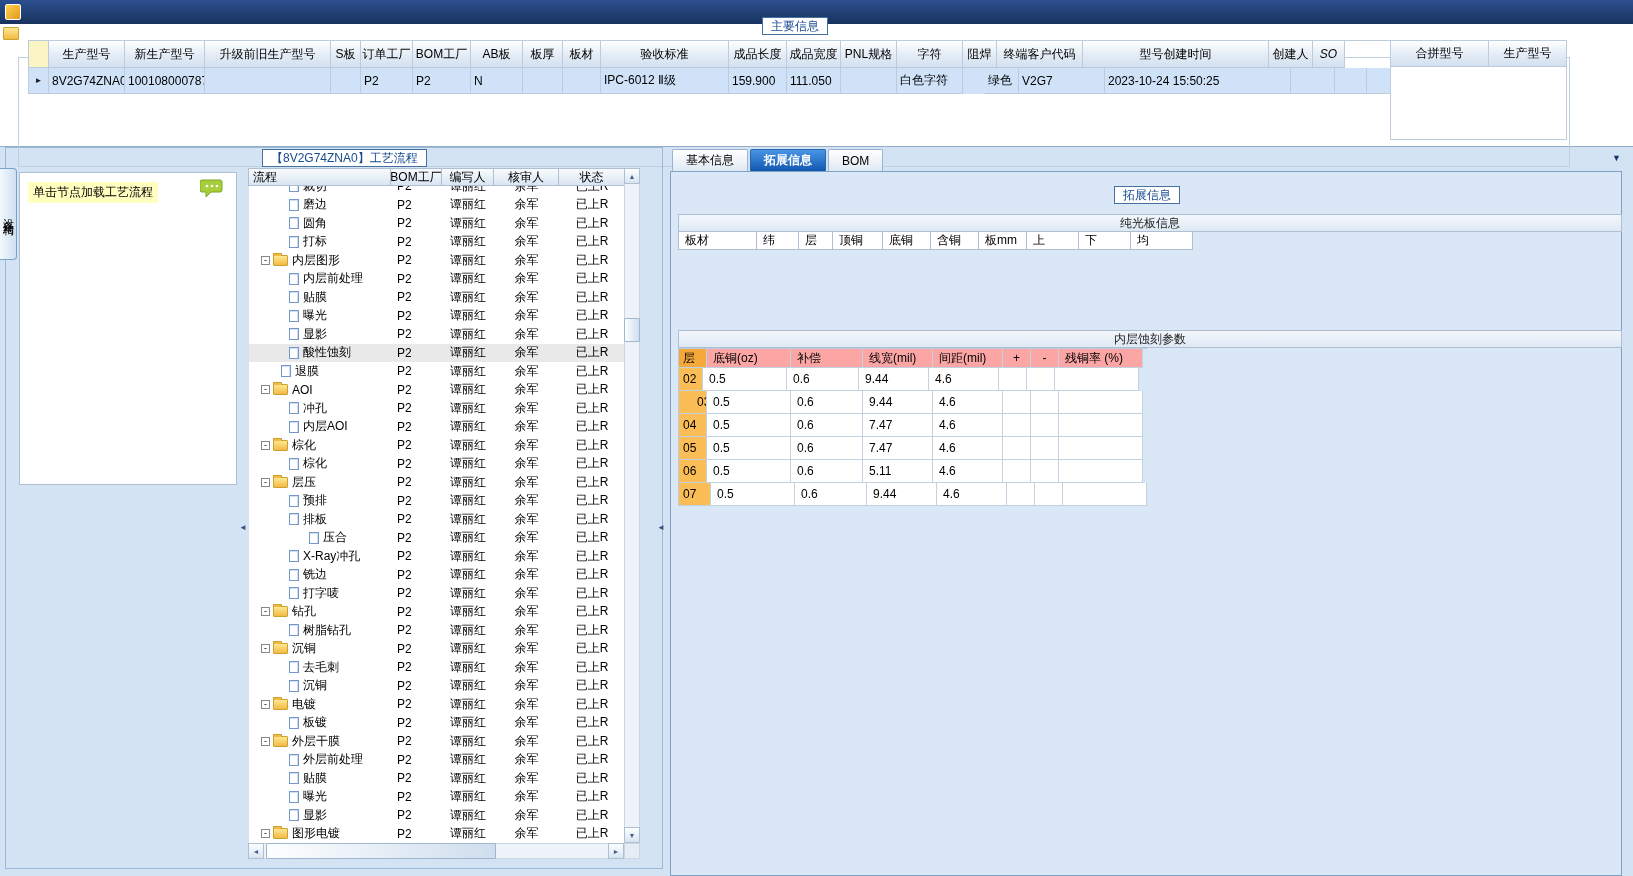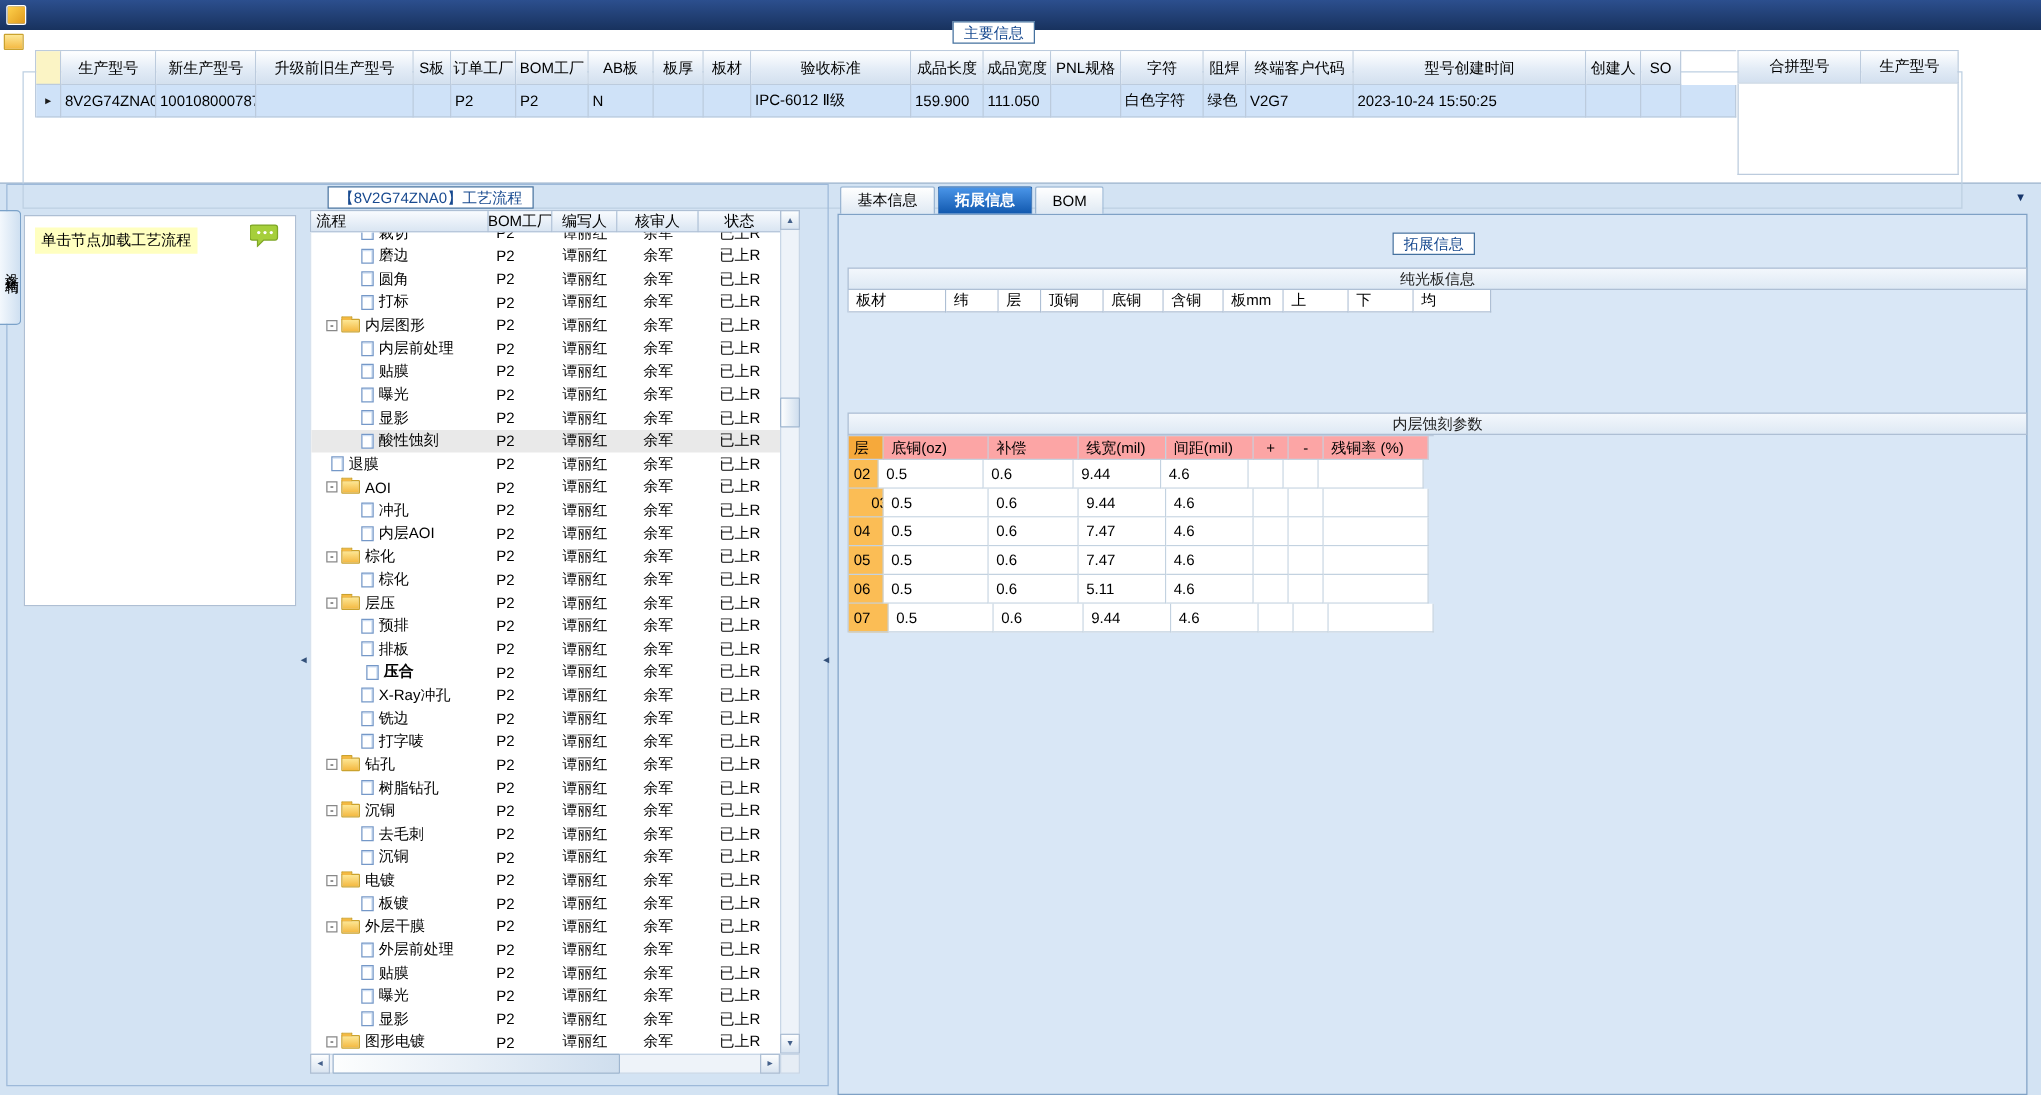--- a/index.html
+++ b/index.html
@@ -107,41 +107,41 @@
         <div class="mcell hdrcell" style="width: 38px;">板材</div>
         <div class="mcell hdrcell" style="width: 128px;">验收标准</div>
         <div class="mcell hdrcell" style="width: 58px;">成品长度</div>
         <div class="mcell hdrcell" style="width: 54px;">成品宽度</div>
         <div class="mcell hdrcell" style="width: 56px;">PNL规格</div>
         <div class="mcell hdrcell" style="width: 66px;">字符</div>
         <div class="mcell hdrcell" style="width: 34px;">阻焊</div>
         <div class="mcell hdrcell" style="width: 86px;">终端客户代码</div>
         <div class="mcell hdrcell" style="width: 186px;">型号创建时间</div>
         <div class="mcell hdrcell" style="width: 44px;">创建人</div>
-        <div class="mcell hdrcell" style="width: 32px;">SO</div>
+        <div class="mcell hdrcell" style="width: 32px; font-style: italic;">SO</div>
       </div>
     <div id="main-grid-row">
       <div class="mcell" id="row-selector-cell">
         <span>►</span>
       </div>
     <div class="mcell valcell" style="width: 76px;">8V2G74ZNA0</div>
         <div class="mcell valcell" style="width: 80px;">10010800078796</div>
         <div class="mcell valcell" style="width: 126px;"></div>
         <div class="mcell valcell" style="width: 30px;"></div>
         <div class="mcell valcell" style="width: 52px;">P2</div>
         <div class="mcell valcell" style="width: 58px;">P2</div>
         <div class="mcell valcell" style="width: 52px;">N</div>
         <div class="mcell valcell" style="width: 40px;"></div>
         <div class="mcell valcell" style="width: 38px;"></div>
         <div class="mcell valcell" style="width: 128px;">IPC-6012 Ⅱ级</div>
         <div class="mcell valcell" style="width: 58px;">159.900</div>
         <div class="mcell valcell" style="width: 54px;">111.050</div>
         <div class="mcell valcell" style="width: 56px;"></div>
         <div class="mcell valcell" style="width: 66px;">白色字符</div>
-        <div class="mcell valcell" style="width: 34px;">绿色</div>
+        <div class="mcell valcell" style="width: 34px; margin-left: 22px;">绿色</div>
         <div class="mcell valcell" style="width: 86px;">V2G7</div>
         <div class="mcell valcell" style="width: 186px;">2023-10-24 15:50:25</div>
         <div class="mcell valcell" style="width: 44px;"></div>
         <div class="mcell valcell" style="width: 32px;"></div>
         <div class="mcell valcell" style="width: 44px;"></div>
       </div>
   </div>
 
   <div class="abs" id="merge-grid-header">
       <div class="mcell hdrcell" style="width: 98px;">合拼型号</div>
@@ -271,21 +271,21 @@
         <div class="tcell" style="width: 142px; padding-left: 40px;">
           <span class="docicon"></span>
           <span class="tlabel">酸性蚀刻</span>
         </div>
         <div class="tcell tfac" style="width: 51px;">P2</div>
         <div class="tcell tmid" style="width: 52px;">谭丽红</div>
         <div class="tcell tmid" style="width: 65px;">余军</div>
         <div class="tcell tmid" style="width: 66px;">已上R</div>
       </div>
       <div class="trow">
-        <div class="tcell" style="width: 142px; padding-left: 16px;">
+        <div class="tcell" style="width: 142px; padding-left: 32px;">
           <span class="docicon"></span>
           <span class="tlabel">退膜</span>
         </div>
         <div class="tcell tfac" style="width: 51px;">P2</div>
         <div class="tcell tmid" style="width: 52px;">谭丽红</div>
         <div class="tcell tmid" style="width: 65px;">余军</div>
         <div class="tcell tmid" style="width: 66px;">已上R</div>
       </div>
       <div class="trow">
         <div class="tcell" style="width: 142px; padding-left: 12px;">
@@ -364,21 +364,21 @@
         <div class="tcell" style="width: 142px; padding-left: 40px;">
           <span class="docicon"></span>
           <span class="tlabel">排板</span>
         </div>
         <div class="tcell tfac" style="width: 51px;">P2</div>
         <div class="tcell tmid" style="width: 52px;">谭丽红</div>
         <div class="tcell tmid" style="width: 65px;">余军</div>
         <div class="tcell tmid" style="width: 66px;">已上R</div>
       </div>
       <div class="trow">
-        <div class="tcell" style="width: 142px; padding-left: 44px; font-weight: bold;">
+        <div class="tcell" style="width: 142px; padding-left: 60px;">
           <span class="docicon"></span>
           <span class="tlabel">压合</span>
         </div>
         <div class="tcell tfac" style="width: 51px;">P2</div>
         <div class="tcell tmid" style="width: 52px;">谭丽红</div>
         <div class="tcell tmid" style="width: 65px;">余军</div>
         <div class="tcell tmid" style="width: 66px;">已上R</div>
       </div>
       <div class="trow">
         <div class="tcell" style="width: 142px; padding-left: 40px;">

